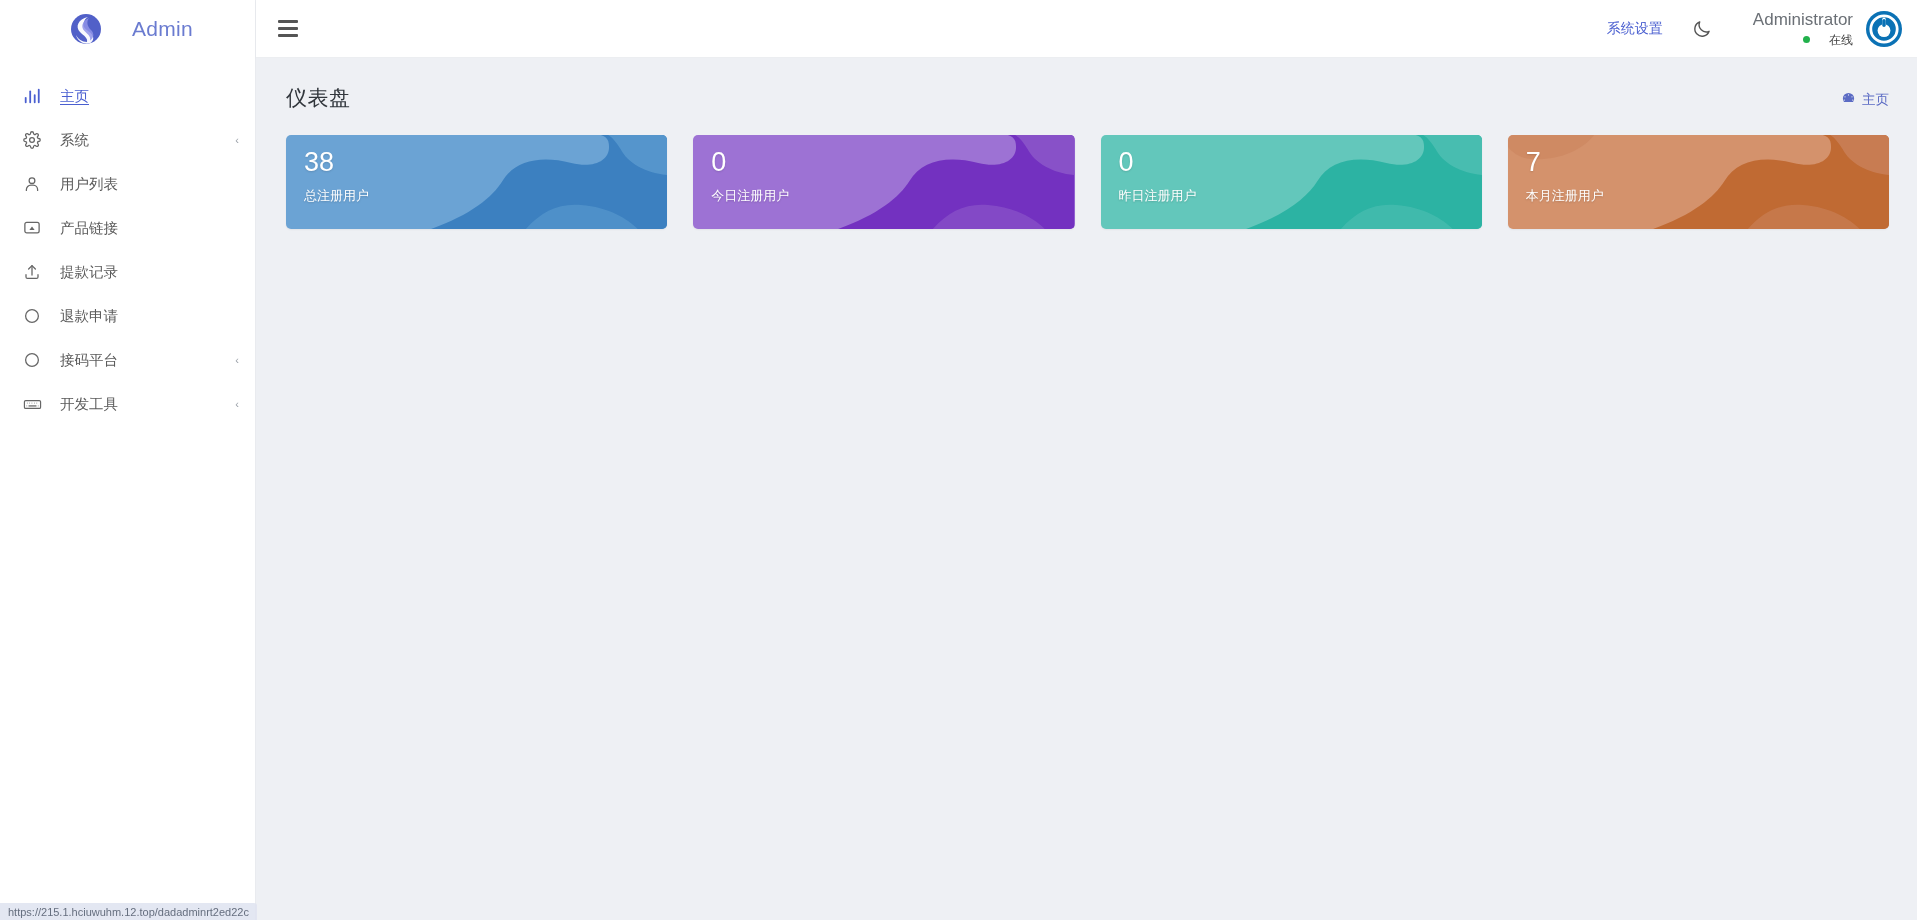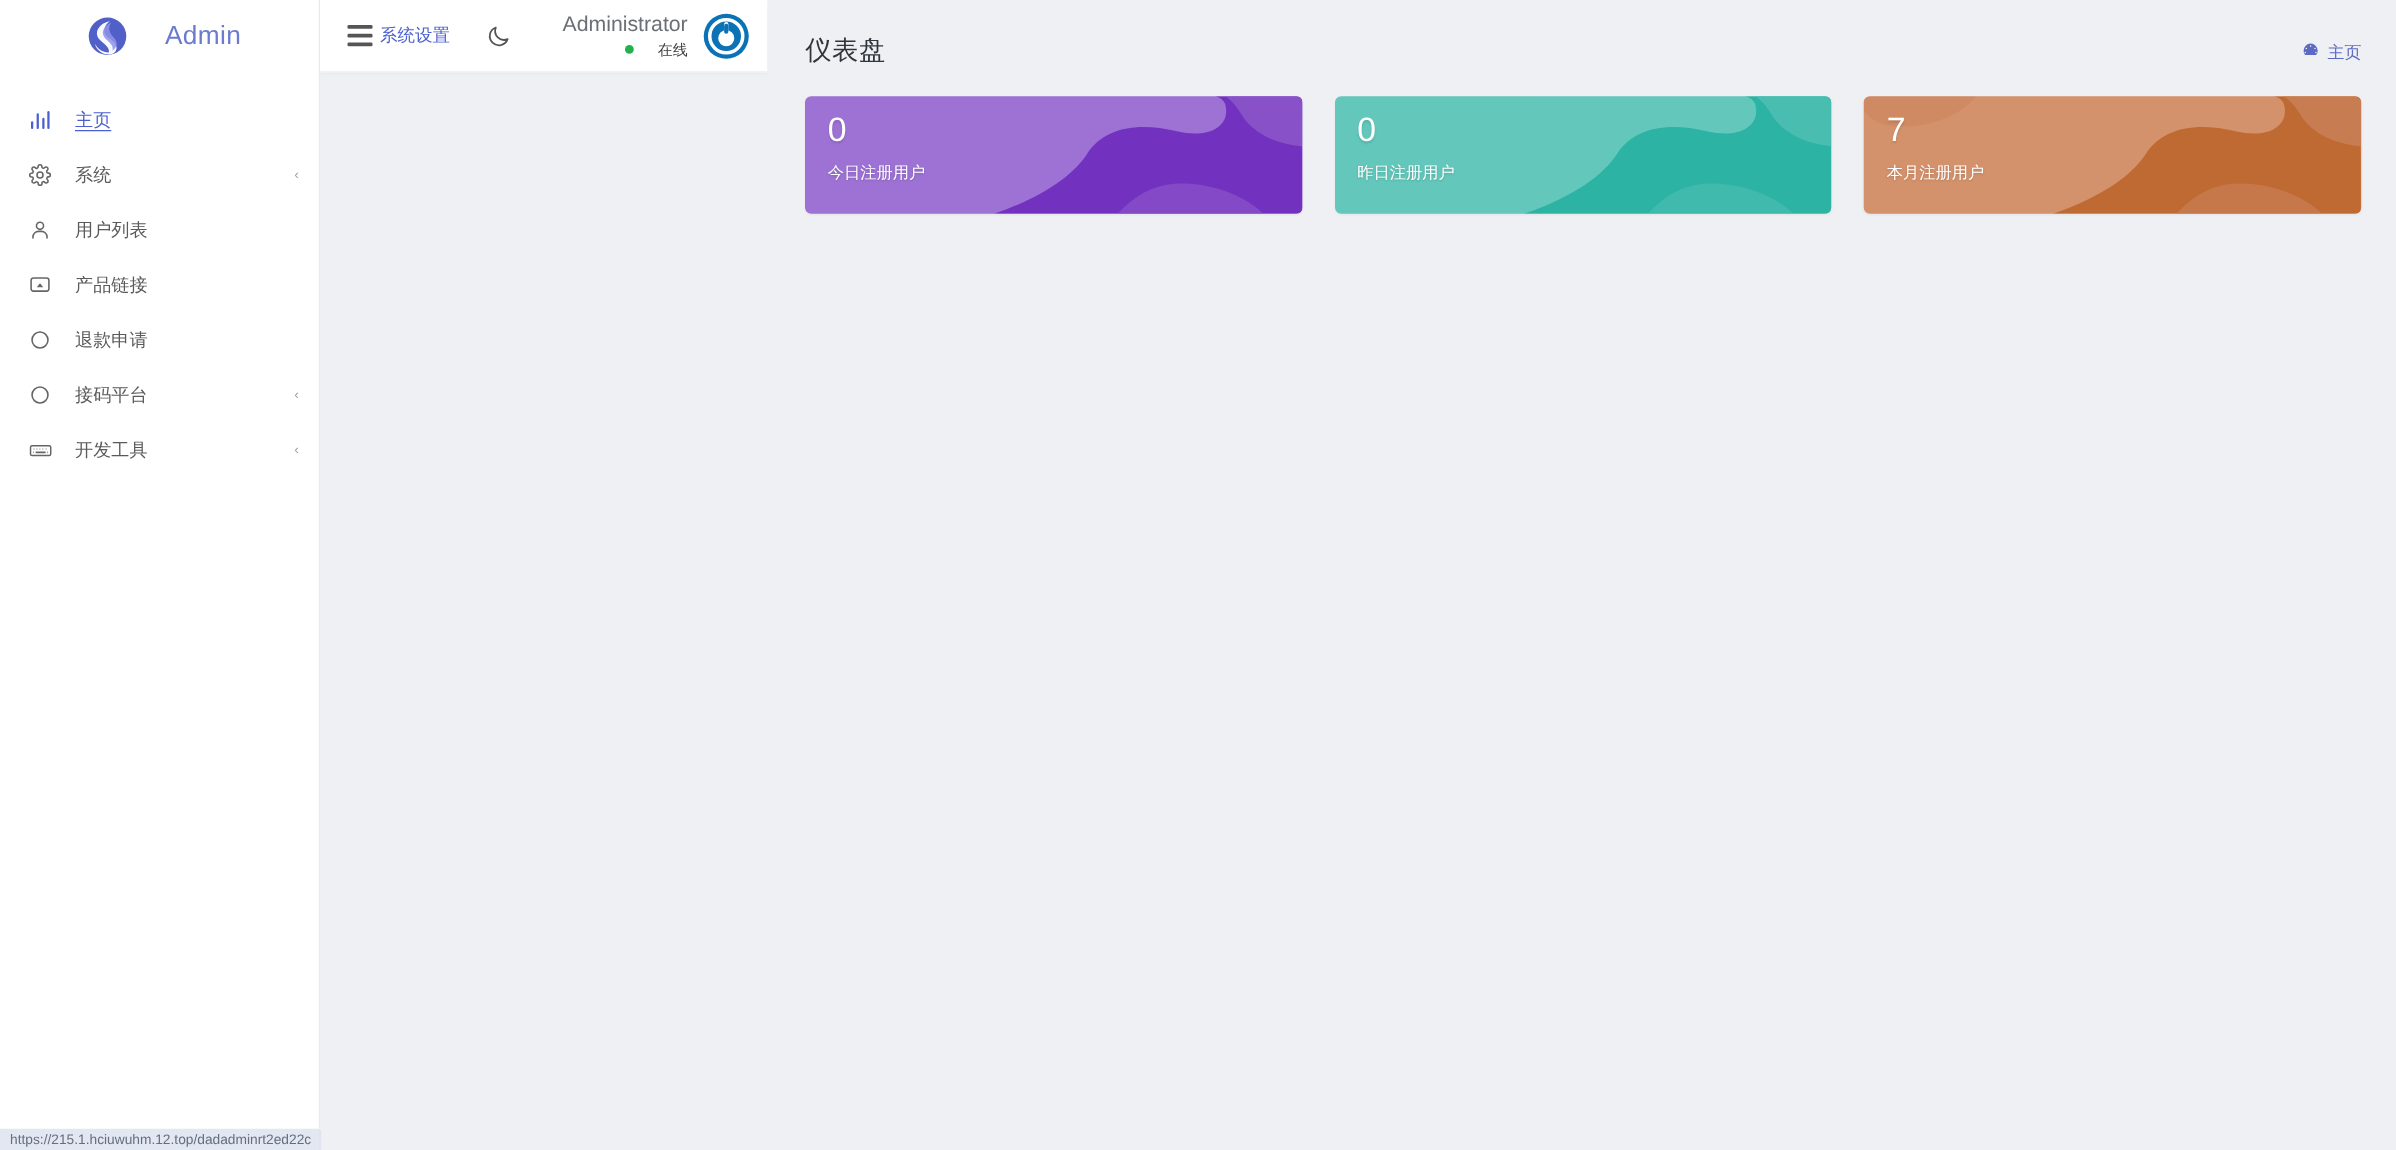--- a/index.html
+++ b/index.html
@@ -33,21 +33,21 @@
     padding:0 22px 0 22px; gap:18px; cursor:pointer;
     font-size:14.5px; color:#5a5a5a; position:relative;
   }
   .nav-item.active { color:#4a5fd0; }
   .nav-item.active .nav-label { text-decoration:underline; text-underline-offset:3px; }
   .nav-ico { width:20px; height:20px; display:flex; align-items:center; justify-content:center; flex:0 0 20px; }
   .nav-label { flex:1; white-space:nowrap; }
   .nav-caret { font-size:11px; color:#9aa0a8; margin-right:-6px; }
 
   
-  .main { flex:1; display:flex; flex-direction:row; height:920px; min-width:0; }
+  .main { flex:1; display:flex; flex-direction:column; height:920px; min-width:0; }
 
   .topbar {
     height:58px; background:#fff; display:flex; align-items:center;
     padding:0 14px 0 22px; border-bottom:1px solid #eceef1;
     box-shadow:0 1px 2px rgba(0,0,0,.03);
   }
   .hamburger { width:26px; height:26px; display:flex; flex-direction:column;
     justify-content:center; gap:4px; cursor:pointer; }
   .hamburger span { display:block; height:3px; background:#555; border-radius:1px; }
   .hamburger span:nth-child(1){ width:20px; }
@@ -151,20 +151,30 @@
       <div class="nav-item">
         <span class="nav-ico">
           <svg width="18" height="18" viewBox="0 0 24 24" fill="none" stroke="#666" stroke-width="1.7" stroke-linejoin="round">
             <rect x="2.5" y="4.5" width="19" height="14" rx="2.5"></rect>
             <path d="M8.5 14.5 12 10l3.5 4.5z" fill="#666" stroke="none"></path>
           </svg>
         </span>
         <span class="nav-label">产品链接</span>
       </div>
 
+      <div class="nav-item">
+        <span class="nav-ico">
+          <svg width="18" height="18" viewBox="0 0 24 24" fill="none" stroke="#666" stroke-width="1.7" stroke-linecap="round" stroke-linejoin="round">
+            <path d="M4 15.5v3a2 2 0 0 0 2 2h12a2 2 0 0 0 2-2v-3"></path>
+            <path d="M12 16V3.5"></path>
+              <path d="M7.5 8 12 3.5 16.5 8"></path>
+          </svg>
+        </span>
+        <span class="nav-label">提款记录</span>
+      </div>
 
       <div class="nav-item">
         <span class="nav-ico">
           <svg width="18" height="18" viewBox="0 0 24 24" fill="none" stroke="#666" stroke-width="1.7">
             <circle cx="12" cy="12" r="8.5"></circle>
           </svg>
         </span>
         <span class="nav-label">退款申请</span>
       </div>
 
@@ -244,20 +254,29 @@
             <svg width="15" height="15" viewBox="0 0 24 24" fill="#5b6bc4">
               <path d="M12 3a9 9 0 0 0-9 9 8.9 8.9 0 0 0 1.6 5.1.9.9 0 0 0 .8.4h13.2a.9.9 0 0 0 .8-.4A8.9 8.9 0 0 0 21 12a9 9 0 0 0-9-9zm0 2.2a1 1 0 1 1-1 1 1 1 0 0 1 1-1zM6.4 8.2a1 1 0 1 1-1 1 1 1 0 0 1 1-1zm11.2 0a1 1 0 1 1-1 1 1 1 0 0 1 1-1zM5.2 13.4a1 1 0 1 1-1 1 1 1 0 0 1 1-1zm13.6 0a1 1 0 1 1-1 1 1 1 0 0 1 1-1zM14.9 8.6l-2.4 4.1a1.7 1.7 0 1 0 1.3.8z"></path>
             </svg>
           </span>
           <span>主页</span>
         </div>
       </div>
 
       <div class="cards">
 
+        <div class="stat-card" style="background:#6ba3d4">
+          <svg class="blob" viewBox="0 0 310 94" preserveAspectRatio="none">
+            <path d="M310 0 L310 94 L118 94 C150 80 168 62 176 46 C186 26 206 20 232 28 C252 34 266 24 262 6 C261 3 259 1 256 0 Z" fill="#3c80c0"></path>
+            <path d="M310 0 L310 40 C292 38 278 28 272 14 C269 8 266 3 262 0 Z" fill="#5d9cd0" opacity=".75"></path>
+            <path d="M195 94 C208 76 222 68 240 70 C262 72 278 84 286 94 Z" fill="#5d9cd0" opacity=".55"></path>
+          </svg>
+          <div class="stat-num">38</div>
+          <div class="stat-label">总注册用户</div>
+        </div>
 
         <div class="stat-card" style="background:#9d72d4">
           <svg class="blob" viewBox="0 0 310 94" preserveAspectRatio="none">
             <path d="M310 0 L310 94 L118 94 C150 80 168 62 176 46 C186 26 206 20 232 28 C252 34 266 24 262 6 C261 3 259 1 256 0 Z" fill="#7331c0"></path>
             <path d="M310 0 L310 40 C292 38 278 28 272 14 C269 8 266 3 262 0 Z" fill="#8f5ccb" opacity=".75"></path>
             <path d="M195 94 C208 76 222 68 240 70 C262 72 278 84 286 94 Z" fill="#8f5ccb" opacity=".55"></path>
           </svg>
           <div class="stat-num">0</div>
           <div class="stat-label">今日注册用户</div>
         </div>

